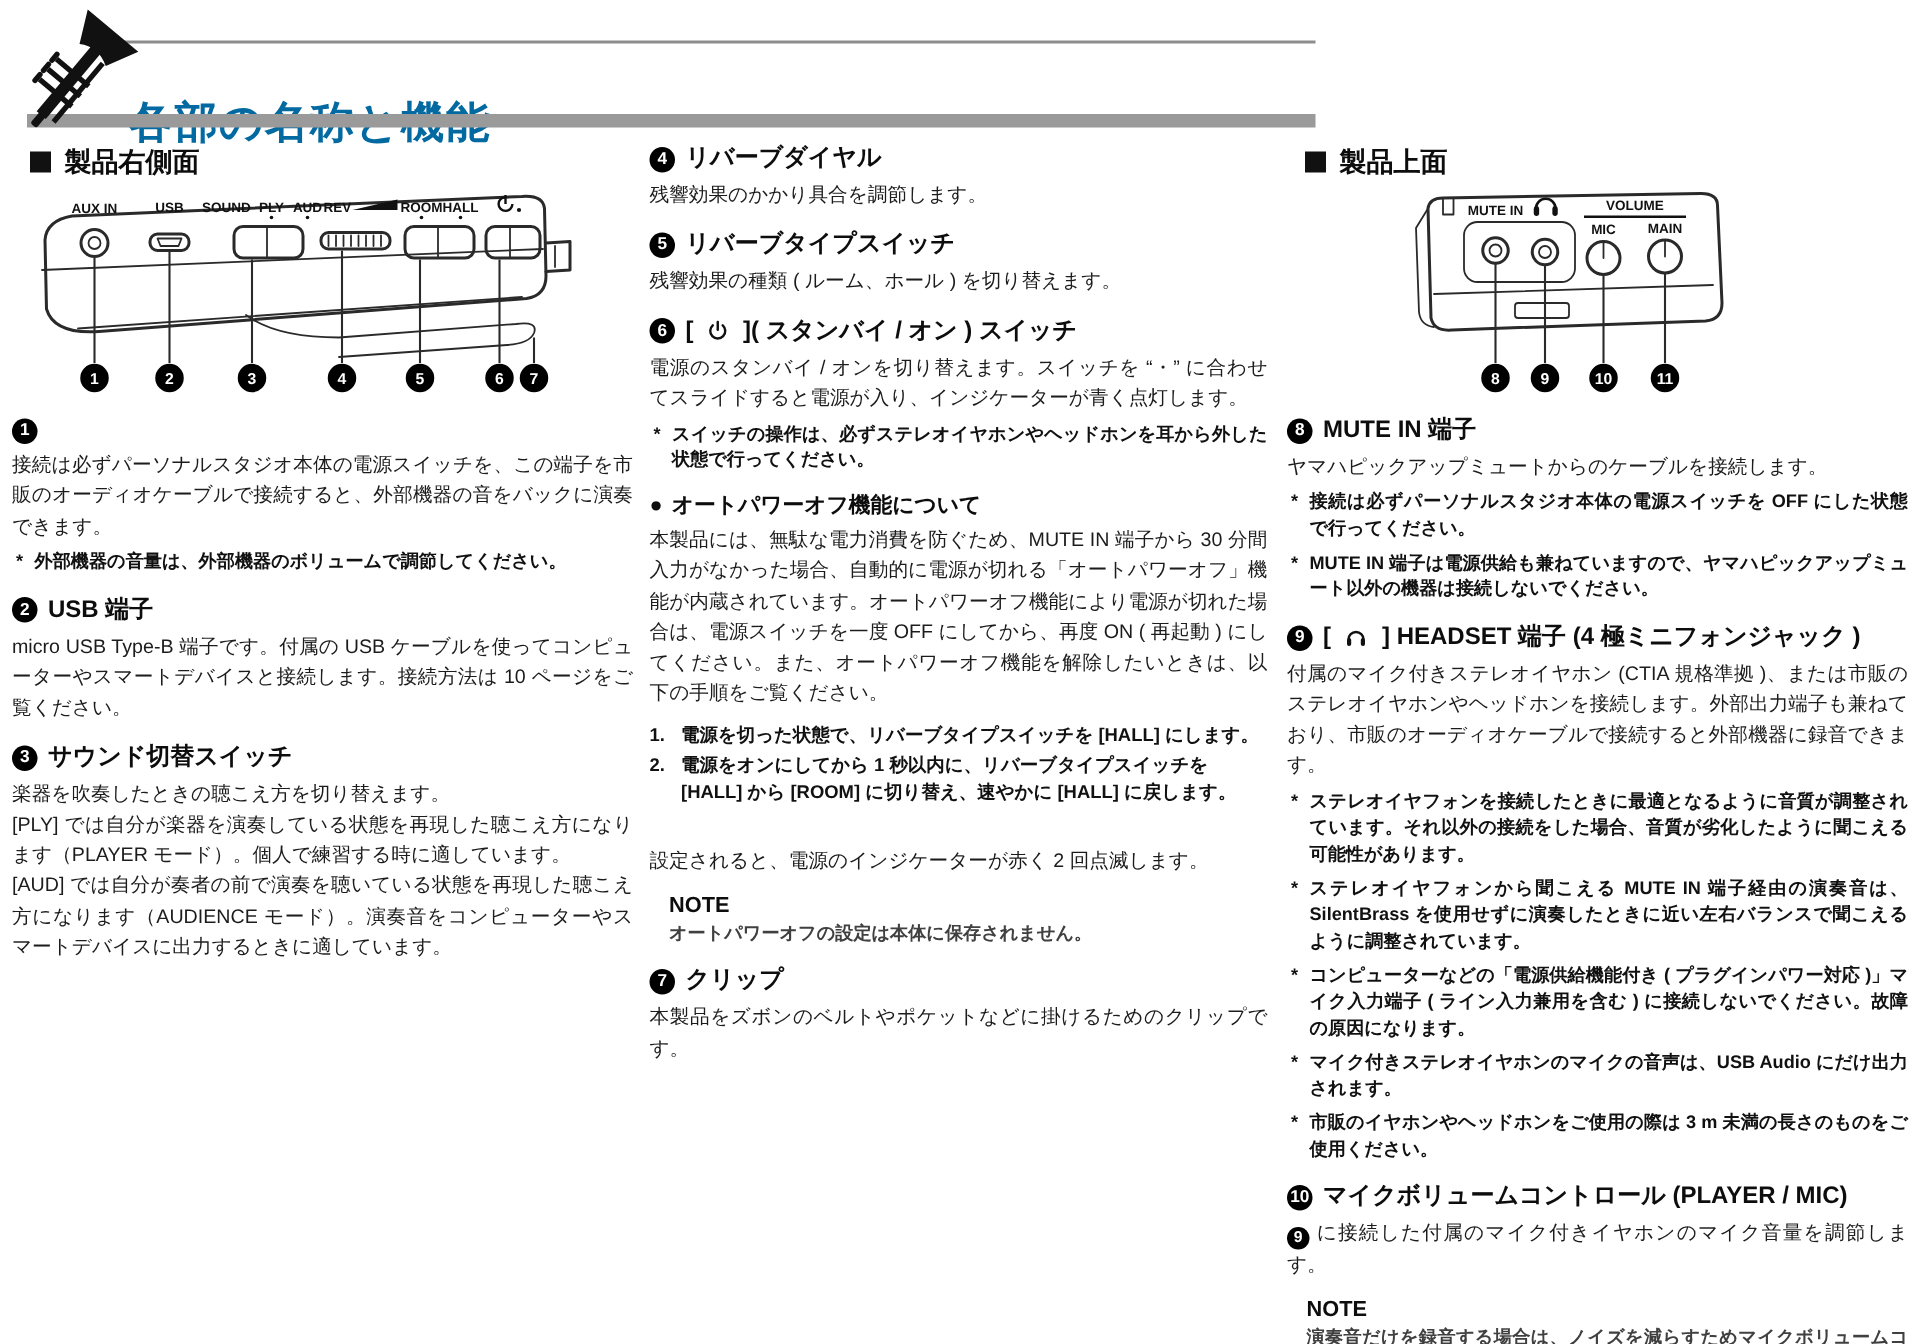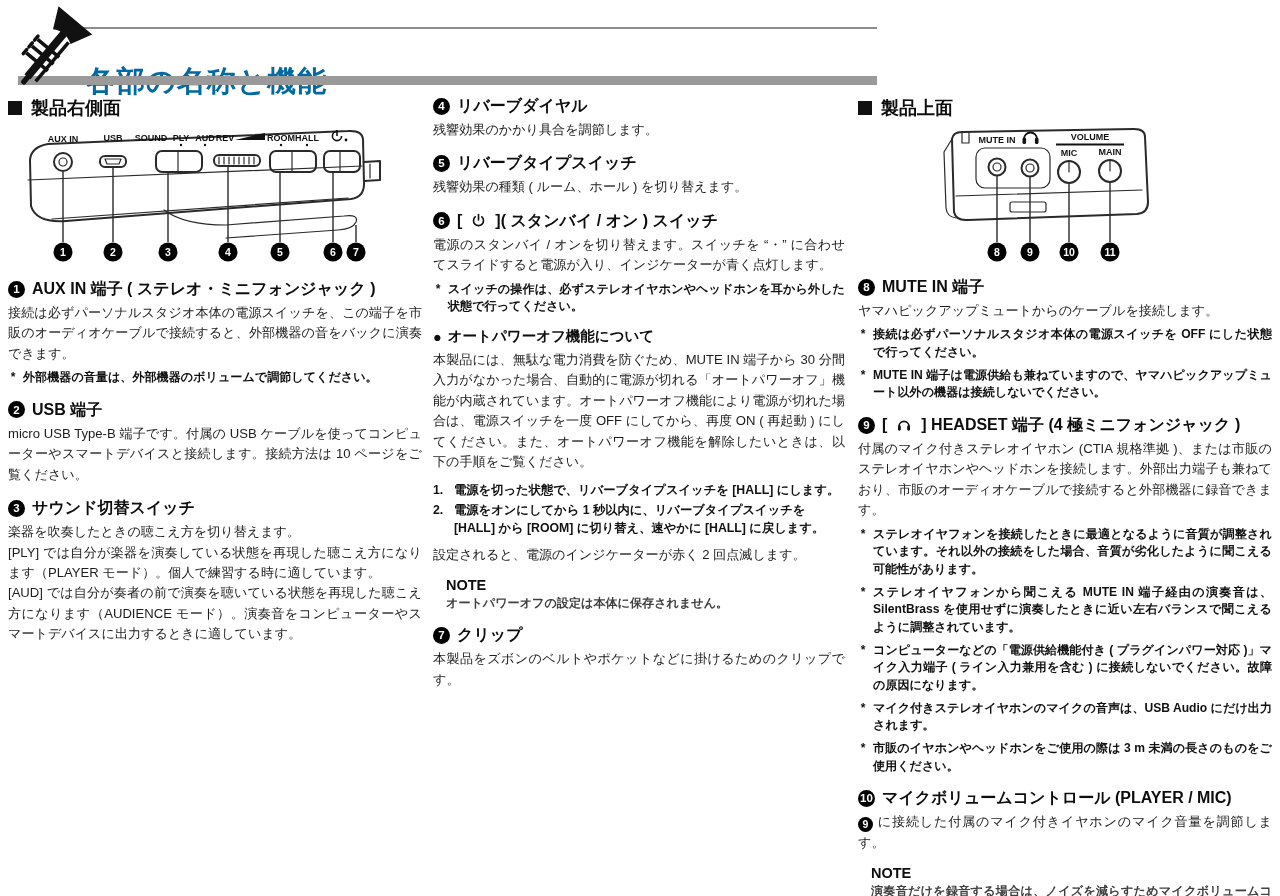--- a/index.html
+++ b/index.html
@@ -8,35 +8,35 @@
   
   .hdr-topline{position:absolute;left:56px;top:27px;width:821px;height:2px;background:#8d8d8d;}
   .hdr-bar{position:absolute;left:18px;top:76px;width:859px;height:9px;background:#9a9a9a;}
   .hdr-title{position:absolute;left:86px;top:32px;font-size:29px;font-weight:bold;color:#0369a1;letter-spacing:1px;margin-top:30px;}
   .trumpet{position:absolute;left:6px;top:2px;width:88px;height:100px;}
   
   .col{position:absolute;top:90px;}
   .col1{left:8px;width:414px;}
   .col2{left:433px;width:412px;}
   .col3{left:858px;width:414px;}
-  .sec-title{display:flex;align-items:center;gap:9px;font-size:18px;font-weight:bold;color:#0d0d0d;margin:6px 0 2px 0;}
+  .sec-title{display:flex;align-items:center;gap:9px;font-size:18px;font-weight:bold;color:#0d0d0d;margin:6px 0 2px 12px;}
   .sq{width:14px;height:14px;background:#111;flex:0 0 auto;}
   .item{margin-top:13px;}
   .ihead{display:flex;align-items:center;gap:7px;font-size:16px;font-weight:bold;color:#0d0d0d;line-height:1.25;}
   .cnum{flex:0 0 auto;width:17px;height:17px;border-radius:50%;background:#000;color:#fff;
         font-size:11.5px;font-weight:bold;display:inline-flex;align-items:center;justify-content:center;}
   .cnum.sm{width:15px;height:15px;font-size:10.5px;margin-right:4px;vertical-align:-2px;display:inline-flex;}
   .body{font-size:13.1px;line-height:1.56;margin-top:4px;color:#1c1c1c;text-align:justify;}
   .bullet{display:flex;gap:5px;font-size:12.1px;font-weight:bold;line-height:1.46;margin-top:5px;color:#111;text-align:justify;}
   .bullet .mk{flex:0 0 10px;text-align:center;}
   .subhead{display:flex;align-items:center;gap:6px;font-size:14.5px;font-weight:bold;margin-top:11px;color:#0d0d0d;}
   .step{display:flex;gap:4px;font-size:12.3px;font-weight:bold;line-height:1.45;margin-top:3px;color:#111;}
   .step .n{flex:0 0 17px;}
   .steps{margin-top:9px;}
-  .result{font-size:13.1px;line-height:1.5;margin-top:7px;}
+  .result{font-size:13.1px;line-height:1.5;margin-top:26px;}
   .note{margin:12px 0 0 13px;}
   .note .nl{font-size:14.5px;font-weight:bold;color:#0d0d0d;}
   .note .nt{font-size:12.1px;font-weight:bold;line-height:1.46;margin-top:2px;color:#404040;text-align:justify;}
   .inline-ic{display:inline-flex;vertical-align:-2px;margin:0 2px;}
   .diagram{display:block;margin-top:4px;}
   
   .ol{fill:none;stroke:#2a2a2a;stroke-width:2;stroke-linejoin:round;stroke-linecap:round;}
   .th{fill:none;stroke:#2a2a2a;stroke-width:1.2;stroke-linejoin:round;stroke-linecap:round;}
   .ld{fill:none;stroke:#2a2a2a;stroke-width:1.4;}
   .lbl{font-family:"Liberation Sans","DejaVu Sans",sans-serif;font-size:9px;font-weight:bold;fill:#111;}
@@ -146,21 +146,20 @@
         </g>
       <g>
           <circle cx="338" cy="128" r="9.5" fill="#000"></circle>
           <text class="cnt" x="338" y="132" text-anchor="middle">7</text>
         </g>
     </svg>
 
     <div class="item">
       <div class="ihead">
         <span class="cnum">1</span>
-        <span>AUX IN 端子 ( ステレオ・ミニフォンジャック )</span>
       </div>
       <div class="body">接続は必ずパーソナルスタジオ本体の電源スイッチを、この端子を市販のオーディオケーブルで接続すると、外部機器の音をバックに演奏できます。</div>
       <div class="bullet">
         <span class="mk">*</span>
         <span>外部機器の音量は、外部機器のボリュームで調節してください。</span>
       </div>
     </div>
 
     <div class="item">
       <div class="ihead">

